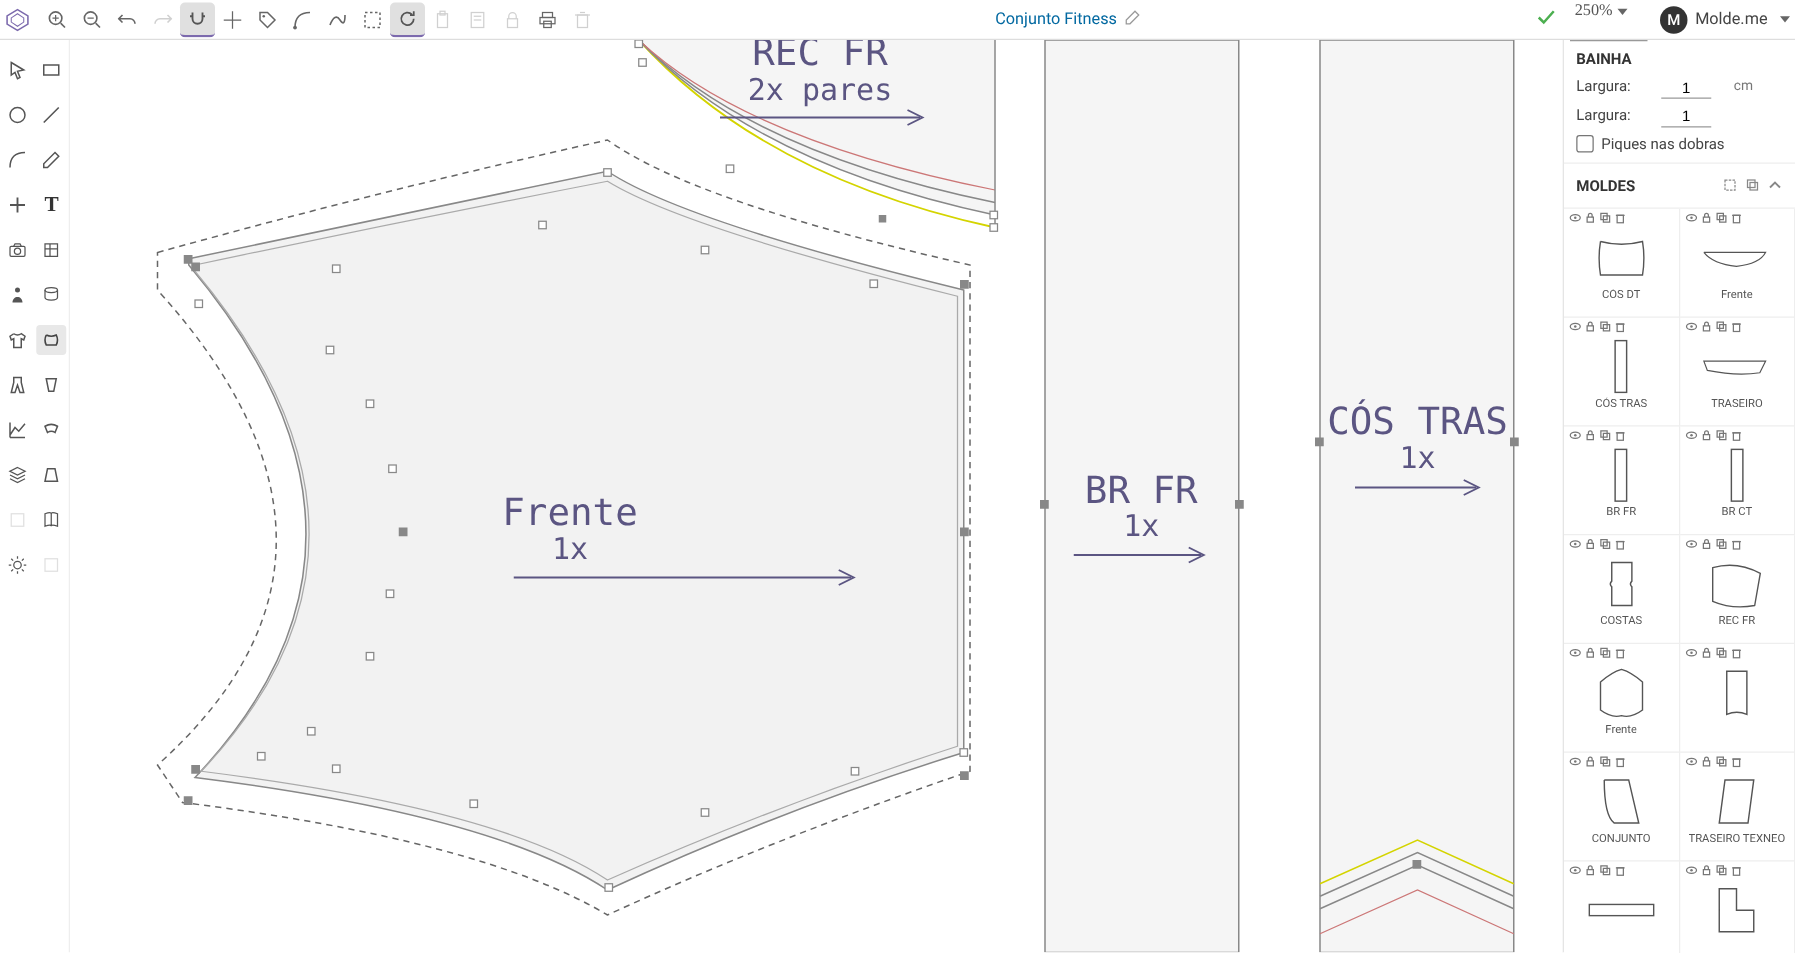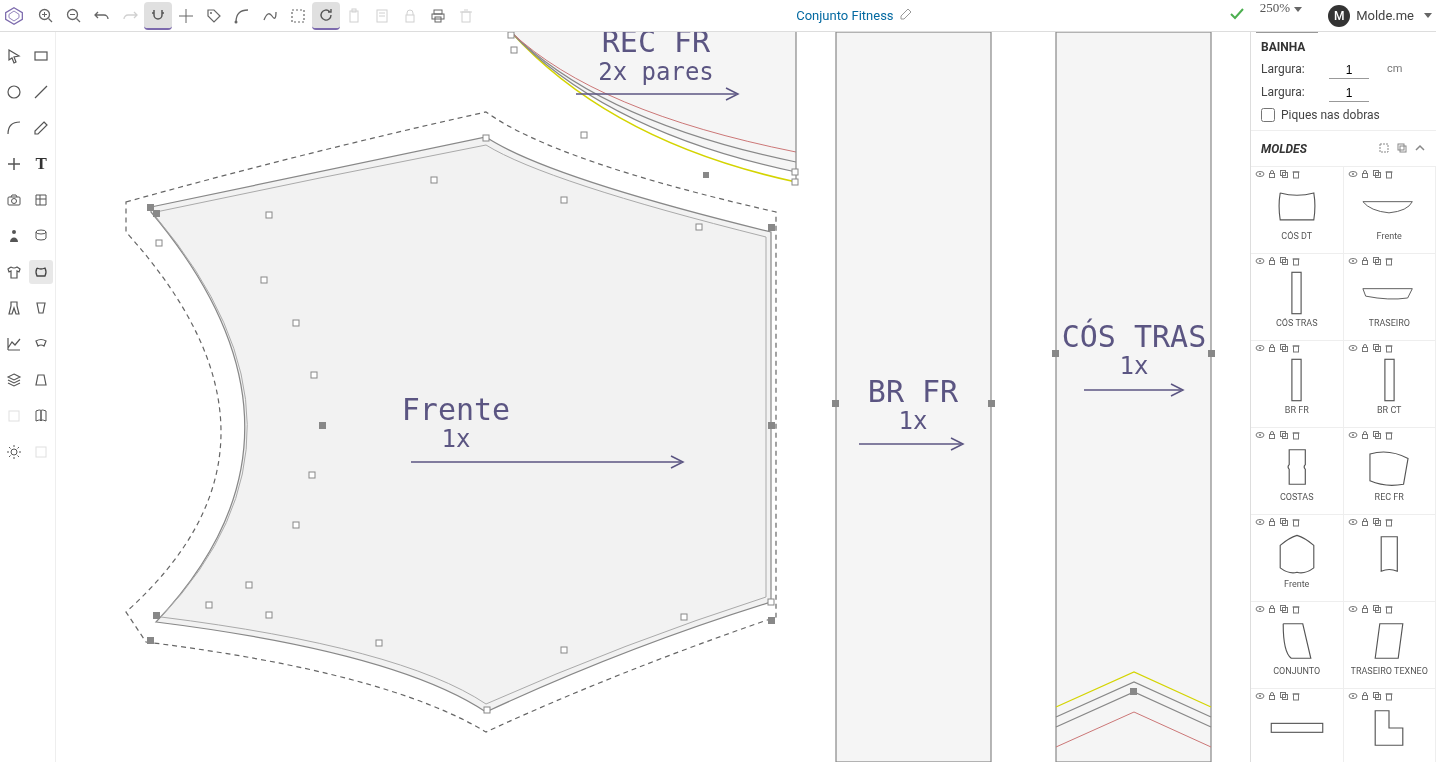--- a/index.html
+++ b/index.html
@@ -35,21 +35,21 @@
   .right-panel { width: 186px; border-left: 1px solid #ddd; display: flex; flex-direction: column; overflow: hidden; }
   .panel-section { border-bottom: 1px solid #eee; padding: 8px 10px; }
   .panel-title { font-size: 12px; font-weight: 700; color: #333; margin-bottom: 8px; }
   .prop-row { display: flex; align-items: flex-start; font-size: 12px; color: #444; margin-bottom: 6px; gap: 18px; }
   .prop-row label { width: 50px; }
   .prop-row input { width: 40px; border: none; border-bottom: 1px solid #999; text-align: center; font-size: 12px; padding: 1px 0; }
   .prop-row .unit { font-size: 11px; color: #777; }
   .checkbox-row { display: flex; align-items: center; gap: 6px; font-size: 12px; color: #444; }
   .checkbox-row input { width: 14px; height: 14px; }
 
-  .moldes-header { display: flex; align-items: center; justify-content: space-between; padding: 8px 10px; border-bottom: 1px solid #eee; font-style: italic; }
+  .moldes-header { display: flex; align-items: center; justify-content: space-between; padding: 8px 10px; border-bottom: 1px solid #eee; }
   .moldes-header .title { font-size: 12px; font-weight: 700; }
   .moldes-header .hicons { display: flex; gap: 6px; color: #888; }
   .moldes-header .hicons span { cursor: pointer; }
 
   .moldes-grid { flex: 1; overflow-y: auto; display: grid; grid-template-columns: 1fr 1fr; }
   .molde-card { border-right: 1px solid #eee; border-bottom: 1px solid #eee; padding: 4px 4px 12px; display: flex; flex-direction: column; align-items: center; position: relative; cursor: pointer; }
   .molde-card .card-icons { position: absolute; top: 2px; left: 4px; display: flex; gap: 2px; font-size: 9px; color: #777; }
   .molde-card .card-icons span { cursor: pointer; }
   .molde-card .thumb { width: 56px; height: 46px; margin-top: 12px; display: flex; align-items: center; justify-content: center; }
   .molde-card .thumb svg { max-width: 100%; max-height: 100%; }

